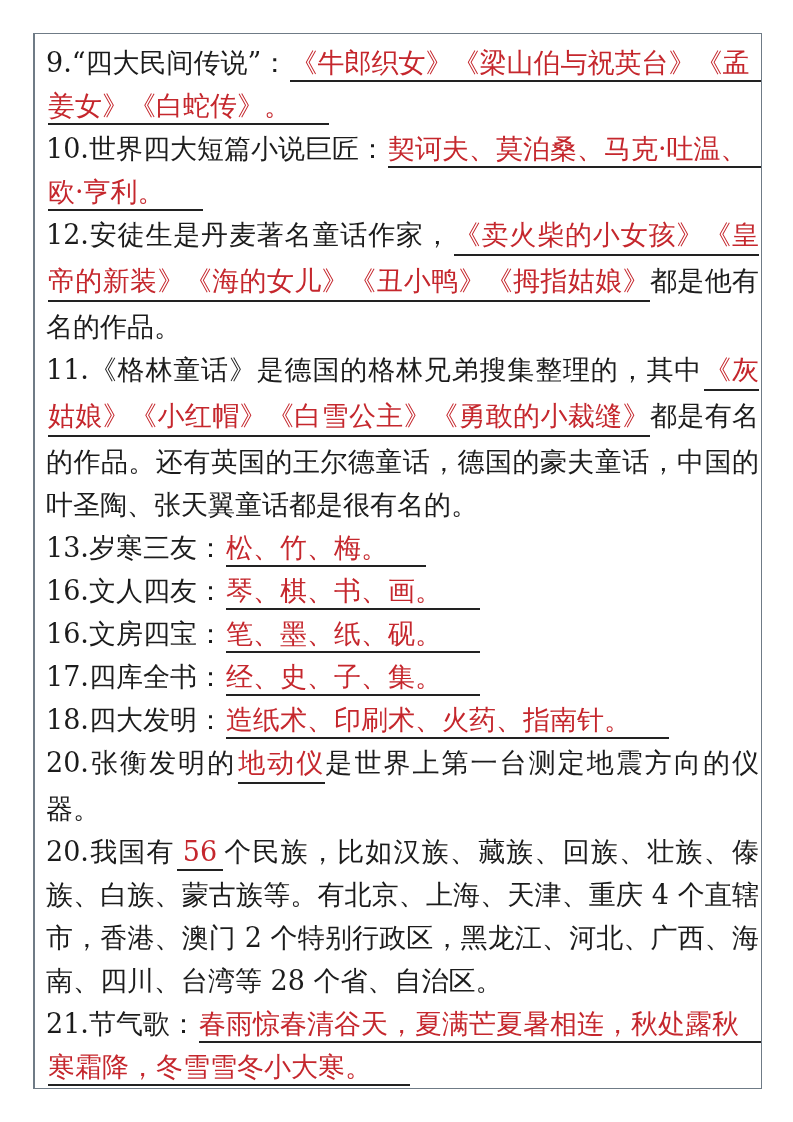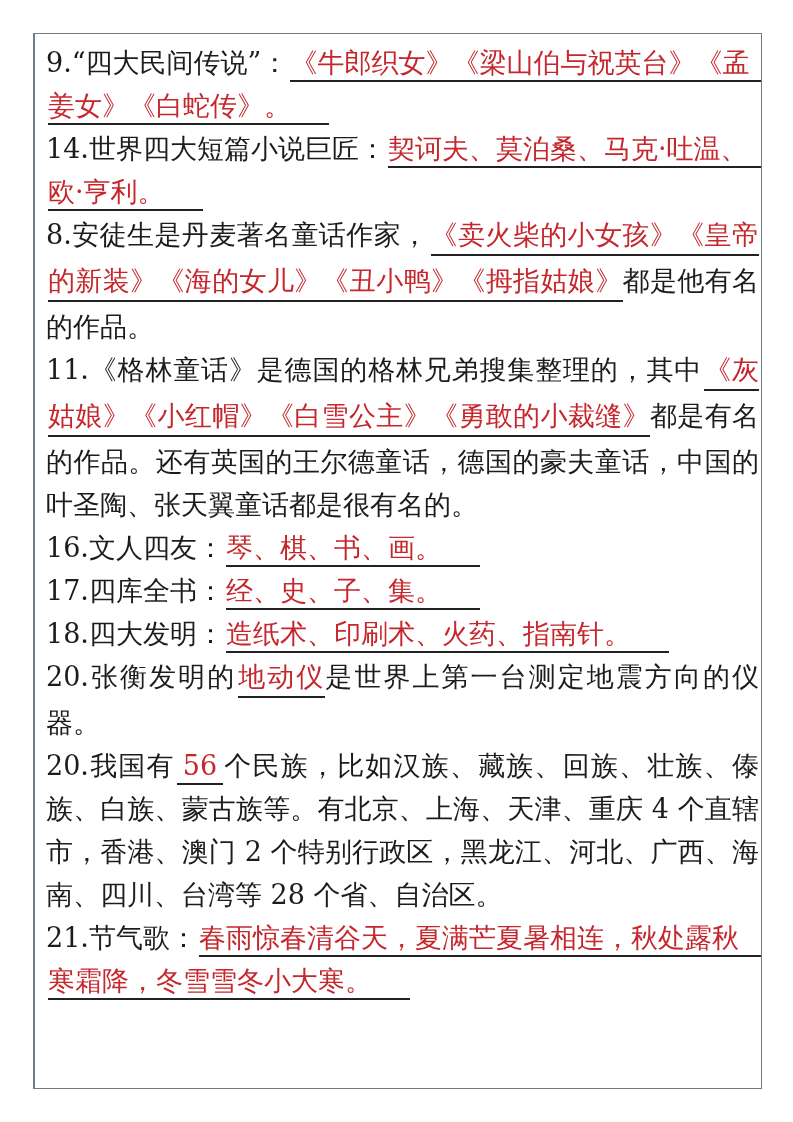--- a/index.html
+++ b/index.html
@@ -45,23 +45,25 @@
   .pad-end  { padding-right: 38px; }
   .pad-both { padding-left: 6px; padding-right: 6px; }
   .pad-none { padding-right: 0; font-family: Liberation Mono, monospace; }
 </style>
 </head>
 <body>
 
 <div class="page">
   <div class="content" id="content">
       <p class="item"><span class="question">9.“四大民间传说”：</span><span class="answer pad-end">《牛郎织女》《梁山伯与祝英台》《孟姜女》《白蛇传》。</span></p>
-      <p class="item"><span class="question">14.世界四大短篇小说巨匠：</span><span class="answer pad-end">契诃夫、莫泊桑、马克·吐温、欧·亨利。</span></p>
-      <p class="item"><span class="question">8.安徒生是丹麦著名童话作家，</span><span class="answer pad-none">《卖火柴的小女孩》《皇帝的新装》《海的女儿》《丑小鸭》《拇指姑娘》</span><span class="question">都是他有名的作品。</span></p>
+      <p class="item"><span class="question">10.世界四大短篇小说巨匠：</span><span class="answer pad-end">契诃夫、莫泊桑、马克·吐温、欧·亨利。</span></p>
+      <p class="item"><span class="question">12.安徒生是丹麦著名童话作家，</span><span class="answer pad-none">《卖火柴的小女孩》《皇帝的新装》《海的女儿》《丑小鸭》《拇指姑娘》</span><span class="question">都是他有名的作品。</span></p>
       <p class="item"><span class="question">11.《格林童话》是德国的格林兄弟搜集整理的，其中</span><span class="answer pad-none">《灰姑娘》《小红帽》《白雪公主》《勇敢的小裁缝》</span><span class="question">都是有名的作品。还有英国的王尔德童话，德国的豪夫童话，中国的叶圣陶、张天翼童话都是很有名的。</span></p>
+      <p class="item"><span class="question">13.岁寒三友：</span><span class="answer pad-end">松、竹、梅。</span></p>
       <p class="item"><span class="question">16.文人四友：</span><span class="answer pad-end">琴、棋、书、画。</span></p>
+      <p class="item"><span class="question">16.文房四宝：</span><span class="answer pad-end">笔、墨、纸、砚。</span></p>
       <p class="item"><span class="question">17.四库全书：</span><span class="answer pad-end">经、史、子、集。</span></p>
       <p class="item"><span class="question">18.四大发明：</span><span class="answer pad-end">造纸术、印刷术、火药、指南针。</span></p>
       <p class="item"><span class="question">20.张衡发明的</span><span class="answer pad-none">地动仪</span><span class="question">是世界上第一台测定地震方向的仪器。</span></p>
       <p class="item"><span class="question">20.我国有</span><span class="answer pad-both">56</span><span class="question">个民族，比如汉族、藏族、回族、壮族、傣族、白族、蒙古族等。有北京、上海、天津、重庆 4 个直辖市，香港、澳门 2 个特别行政区，黑龙江、河北、广西、海南、四川、台湾等 28 个省、自治区。</span></p>
       <p class="item"><span class="question">21.节气歌：</span><span class="answer pad-end">春雨惊春清谷天，夏满芒夏暑相连，秋处露秋寒霜降，冬雪雪冬小大寒。</span></p>
     </div>
 </div>
 
 </body></html>

